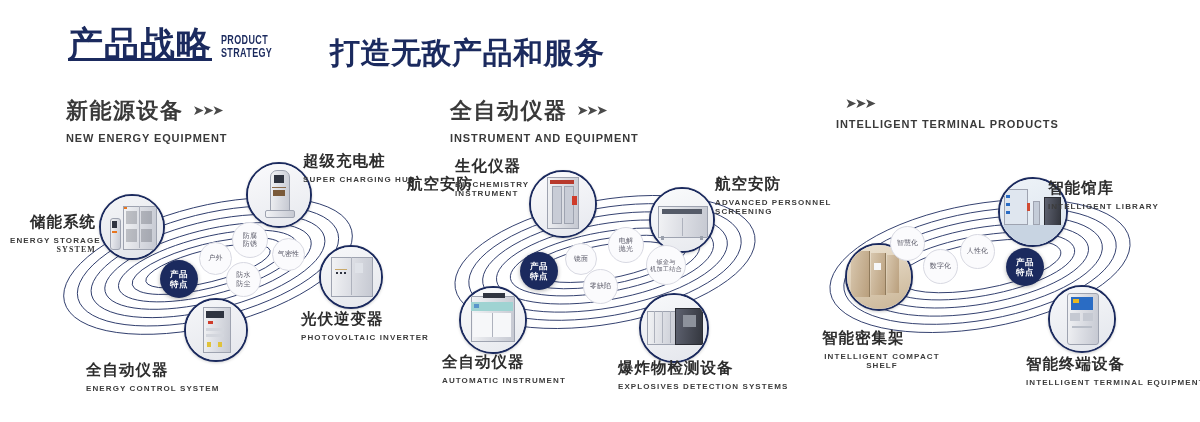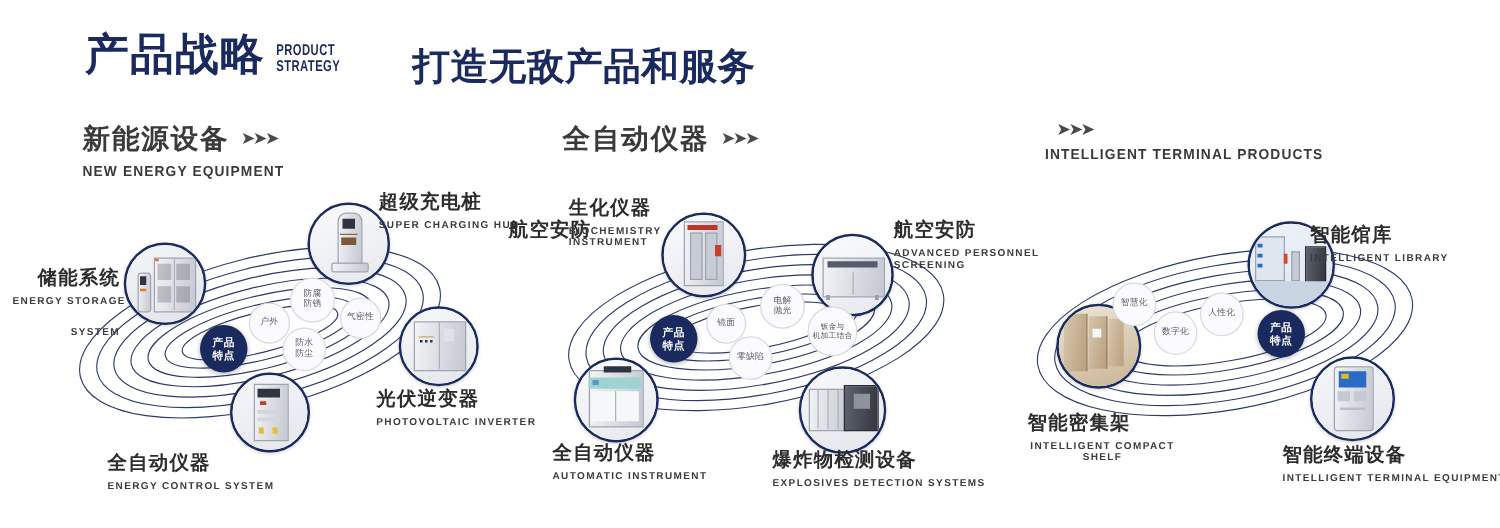--- a/index.html
+++ b/index.html
@@ -9,21 +9,21 @@
     font-family:"Liberation Sans","DejaVu Sans",sans-serif;
     overflow:hidden;
     position:relative;
   }
   #page{position:relative;width:1200px;height:422px;overflow:hidden;}
 
   
   .header{position:absolute;left:68px;top:26px;display:flex;align-items:flex-end;}
   .hdr-cn{
     font-size:35px;font-weight:bold;color:#1b2a5e;letter-spacing:1px;
-    line-height:1;font-family:"Liberation Sans","DejaVu Sans",sans-serif;
+    line-height:1;font-family:"Liberation Sans","DejaVu Sans",sans-serif;text-decoration:underline;
   }
   .hdr-en{
     margin-left:9px;margin-bottom:2px;
     color:#1b2a5e;font-weight:bold;font-size:12.5px;line-height:12.5px;
     letter-spacing:0.5px;
     transform:scaleX(0.72);transform-origin:left bottom;
   }
   .hdr-sub{
     position:absolute;left:330px;top:33px;
     font-size:30px;font-weight:bold;color:#1b2a5e;letter-spacing:0.5px;
@@ -114,20 +114,21 @@
       <span class="arrows">➤➤➤</span>
     </div>
     <div class="en">NEW ENERGY EQUIPMENT</div>
   </div>
 
   <div class="sec-title" style="left:450px;top:96px;">
     <div class="cn">
       <span>全自动仪器</span>
       <span class="arrows">➤➤➤</span>
     </div>
+    <div class="en">INSTRUMENT AND EQUIPMENT</div>
   </div>
 
   <div class="sec-title" style="left:836px;top:96px;">
     <div class="cn">
       <span class="arrows">➤➤➤</span>
     </div>
     <div class="en">INTELLIGENT TERMINAL PRODUCTS</div>
   </div>
 
   <div class="diagram" style="left:40px;width:390px;">
@@ -208,21 +209,21 @@
       <span>气密性</span>
     </div>
     <div class="bub" style="left:186px;top:112px;width:33px;height:33px;flex-direction:column;">
       <span>防水</span>
       <span>防尘</span>
     </div>
 
     <div class="lbl right" style="left:-30px;top:62px;width:86px;">
       <div class="cn">储能系统</div>
       <div class="en">ENERGY STORAGE</div>
-      <div class="en" style="margin-top:16px;">SYSTEM</div>
+      <div class="en" style="margin-top:0;font-family:Liberation Serif, serif;">SYSTEM</div>
     </div>
 
     <div class="lbl" style="left:263px;top:1px;">
       <div class="cn">超级充电桩</div>
       <div class="en">SUPER CHARGING HUB</div>
     </div>
 
     <div class="lbl" style="left:261px;top:159px;">
       <div class="cn">光伏逆变器</div>
       <div class="en">PHOTOVOLTAIC INVERTER</div>

